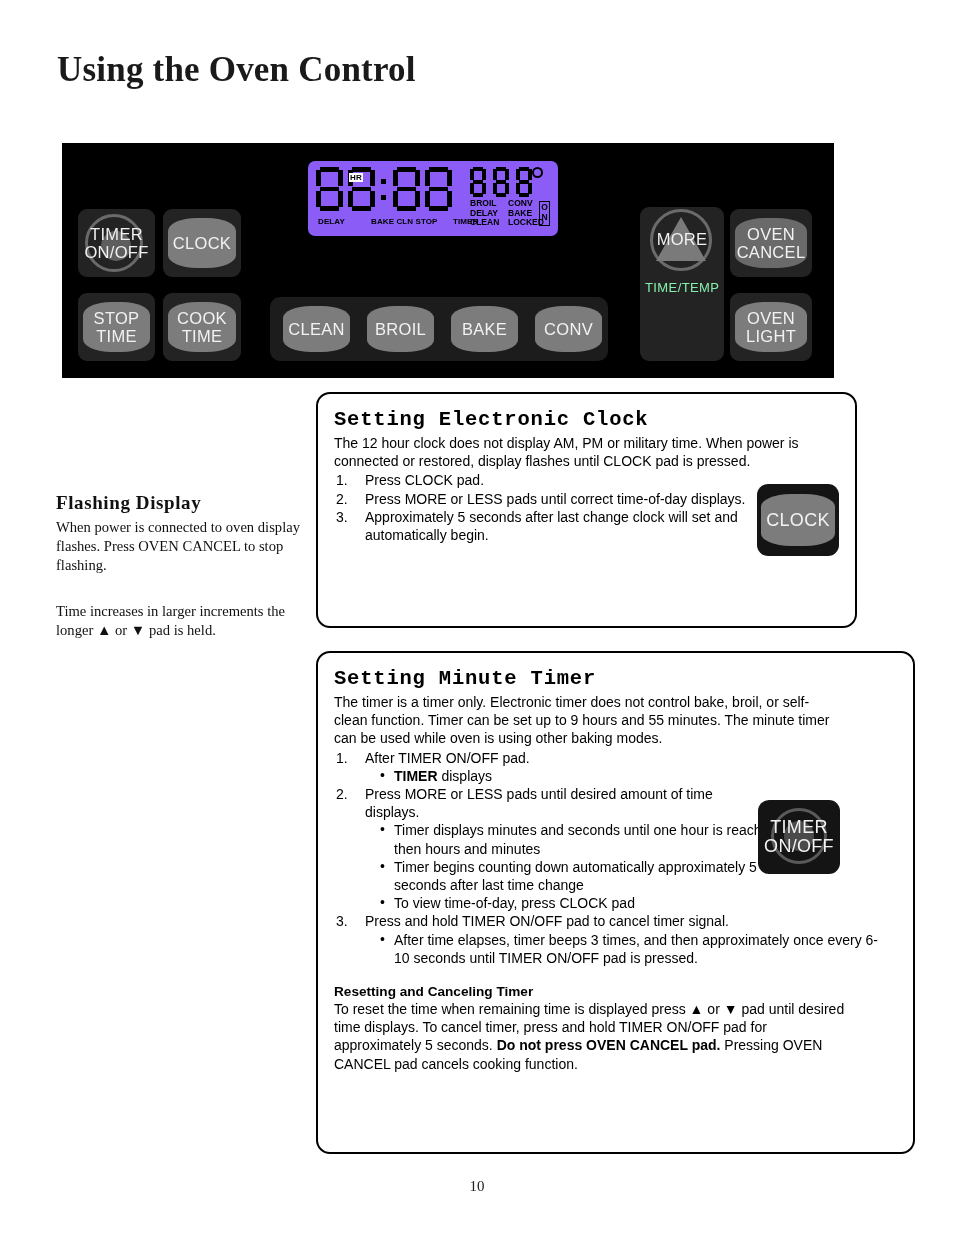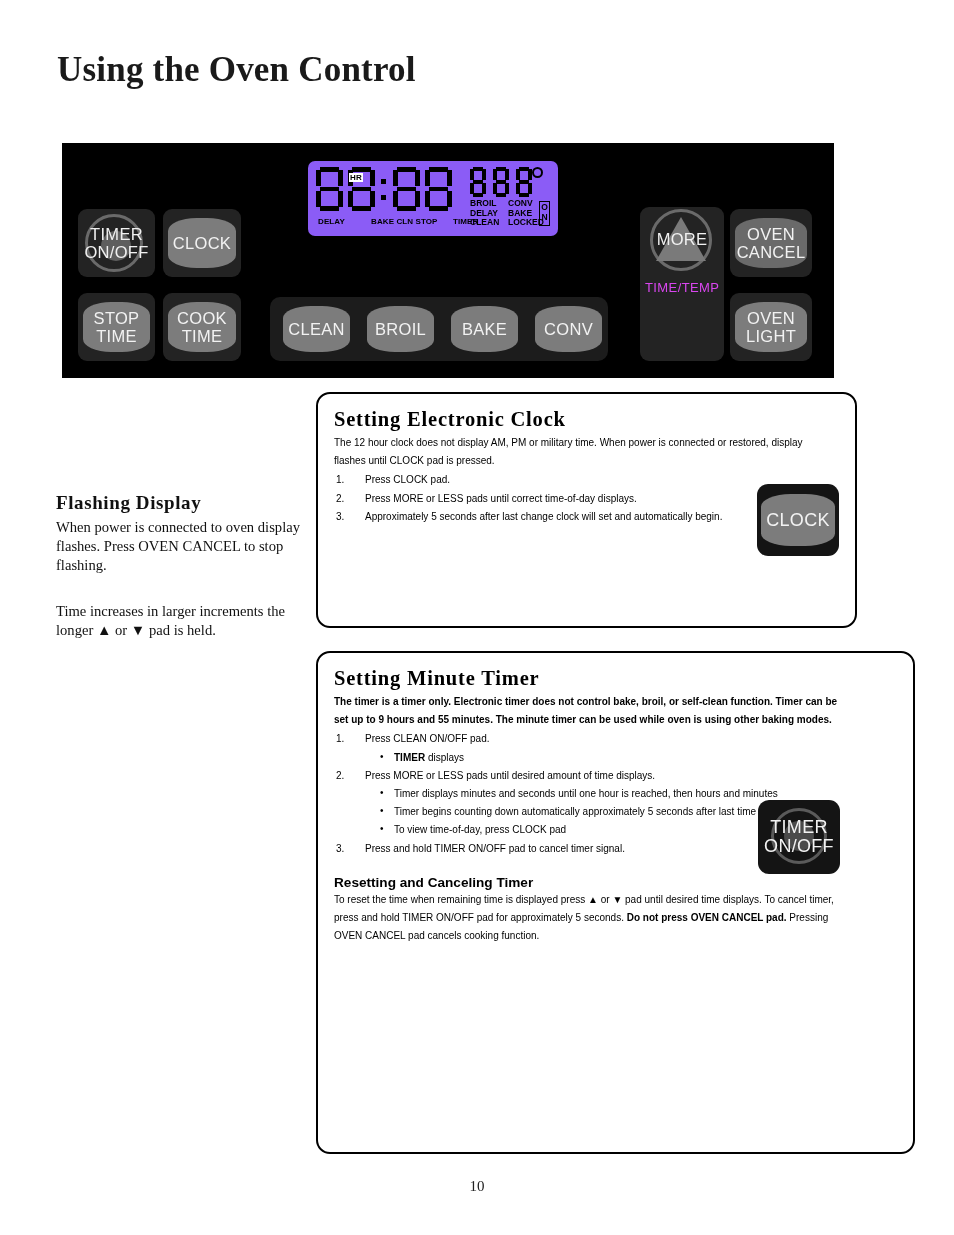--- a/index.html
+++ b/index.html
@@ -76,21 +76,21 @@
   }
   .tri-up, .tri-dn {
     position: absolute;
     width: 0; height: 0;
   }
   .tri-up { border-left: 25px solid transparent; border-right: 25px solid transparent; border-bottom: 44px solid #7a7a7a; }
   .tri-dn { border-left: 25px solid transparent; border-right: 25px solid transparent; border-top: 44px solid #7a7a7a; }
 
   .timetemp {
     position: absolute;
-    color: #d946ef;
+    color: #86efac;
     font-size: 13px;
     letter-spacing: .4px;
     white-space: nowrap;
   }
 
   
   .lcd {
     position: absolute;
     left: 308px; top: 161px;
     width: 250px; height: 75px;
@@ -190,28 +190,28 @@
 
   
   .rbox {
     position: absolute;
     border: 2.5px solid #000;
     border-radius: 14px;
     background: #fff;
     box-sizing: border-box;
   }
   .rbox-title {
-    font-family: Liberation Serif, serif;
+    font-family: Liberation Mono, monospace;
     font-weight: bold;
     font-size: 20.5px;
     letter-spacing: .8px;
     margin: 0 0 3px 0;
   }
   .body-t {
-    font-size: 10px;
+    font-size: 14px;
     line-height: 18.2px;
   }
   ol.steps {
     margin: 0; padding: 0;
     list-style: none;
     counter-reset: s;
   }
   ol.steps > li {
     position: relative;
     padding-left: 31px;
@@ -466,39 +466,42 @@
   </div>
 
   <div class="mini-pad" style="left:439px; top:90px; width:82px; height:72px;">
     <div class="mini-cap">CLOCK</div>
   </div>
 </div>
 
 <div class="rbox" style="left:316px; top:651px; width:599px; height:503px;">
   <div style="position:absolute; left:16px; top:14px; width:510px;">
     <h2 class="rbox-title">Setting Minute Timer</h2>
-    <p class="body-t" style="margin:0; width:505px;font-weight:bold;">The timer is a timer only. Electronic timer does not control bake, broil, or self-clean function. Timer can be set up to 9 hours and 55 minutes. The minute timer can be used while oven is using other baking modes.</p>
+    <p class="body-t" style="margin:0; width:505px;">The timer is a timer only. Electronic timer does not control bake, broil, or self-clean function. Timer can be set up to 9 hours and 55 minutes. The minute timer can be used while oven is using other baking modes.</p>
 
     <ol class="steps body-t" style="margin-top:1px;">
       <li style="width:420px;">
-        <span>Press CLEAN ON/OFF pad.</span>
+        <span>After TIMER ON/OFF pad.</span>
         <ul class="bul" style="margin-left:13px;">
           <li><span class="b">TIMER</span><span> displays</span></li>
         </ul>
       </li>
       <li style="width:400px;">
         <span>Press MORE or LESS pads until desired amount of time displays.</span>
         <ul class="bul" style="margin-left:13px;">
           <li style="width:390px;"><span>Timer displays minutes and seconds until one hour is reached, then hours and minutes</span></li>
           <li style="width:400px;"><span>Timer begins counting down automatically approximately 5 seconds after last time change</span></li>
           <li style="width:400px;"><span>To view time-of-day, press CLOCK pad</span></li>
         </ul>
       </li>
       <li style="width:500px;">
         <span>Press and hold TIMER ON/OFF pad to cancel timer signal.</span>
+        <ul class="bul" style="margin-left:13px;">
+          <li style="width:490px;"><span>After time elapses, timer beeps 3 times, and then approximately once every 6-10 seconds until TIMER ON/OFF pad is pressed.</span></li>
+        </ul>
       </li>
     </ol>
 
     <div style="margin-top:17px; width:512px;">
       <p class="sub-h">Resetting and Canceling Timer</p>
       <p class="body-t" style="margin:0;">
         <span>To reset the time when remaining time is displayed press </span><span>▲</span><span> or </span><span>▼</span><span> pad until desired time displays. To cancel timer, press and hold TIMER ON/OFF pad for approximately 5 seconds. </span><span class="b">Do not press OVEN CANCEL pad.</span><span> Pressing OVEN CANCEL pad cancels cooking function.</span>
       </p>
     </div>
   </div>

